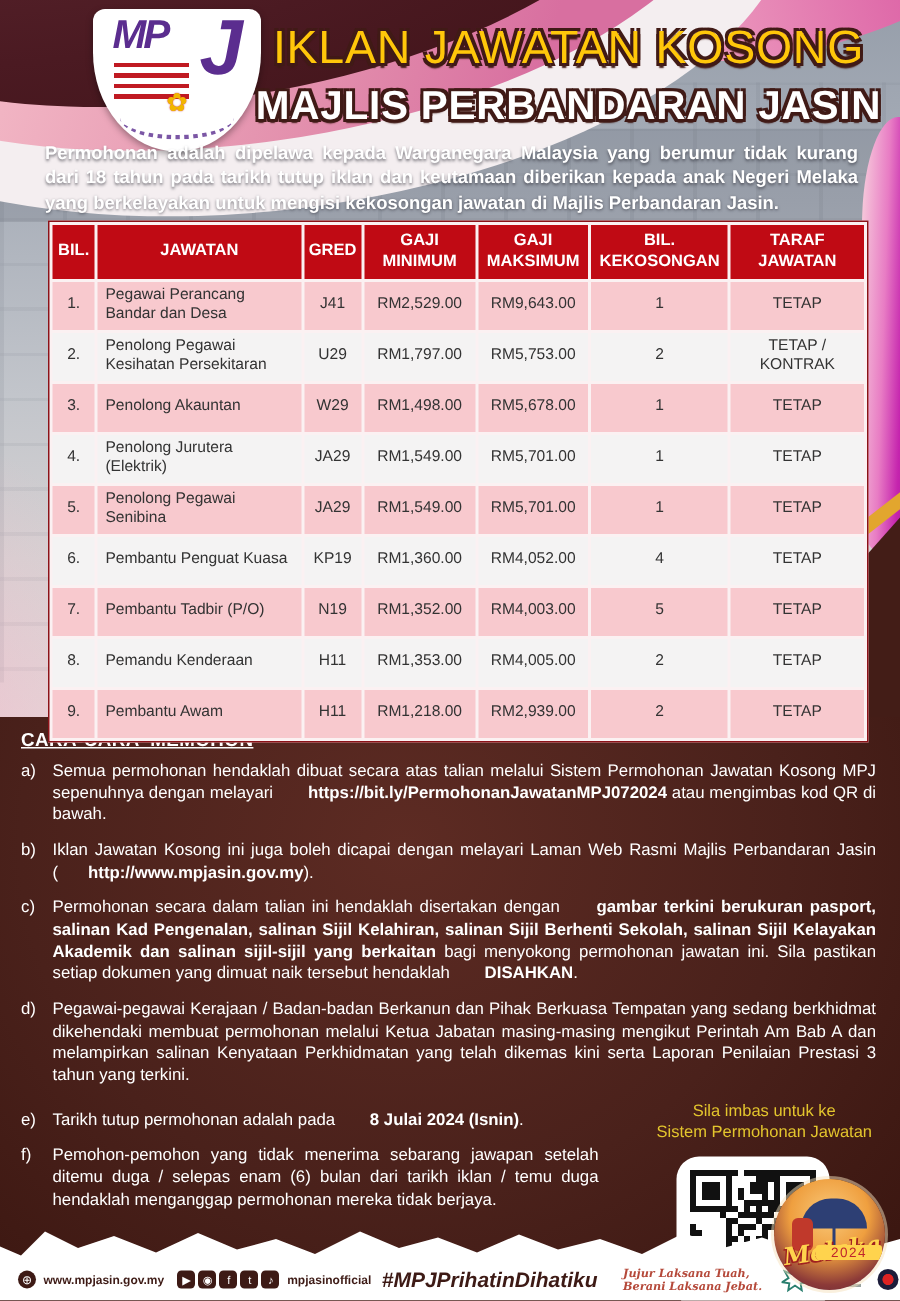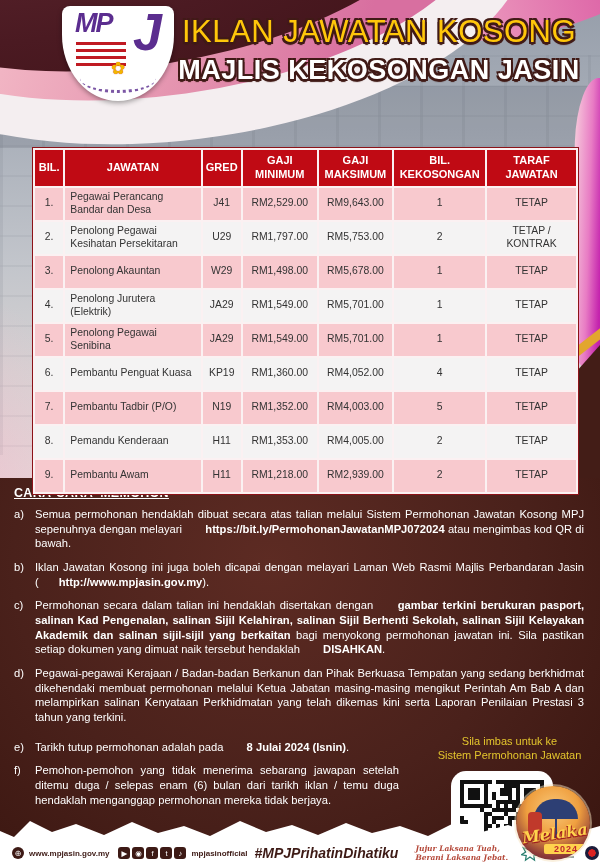--- a/index.html
+++ b/index.html
@@ -112,21 +112,21 @@
   .mcircle{position:absolute;right:4px;top:0;width:74px;height:74px;border-radius:50%;
       background:radial-gradient(circle at 50% 32%,#f9c97a 0%,#ef9f3f 42%,#8c3a38 75%,#5c2434 100%);
       box-shadow:0 0 0 2px rgba(245,225,190,.5);overflow:hidden;}
   .umbrella{position:absolute;left:18px;top:13px;width:44px;height:20px;border-radius:22px 22px 0 0;
       background:#2d3f74;}
   .upole{position:absolute;left:39px;top:30px;width:2px;height:22px;background:#2d3f74;}
   .trishaw{position:absolute;left:12px;top:26px;width:14px;height:22px;border-radius:4px;background:#c0392b;}
   .mscript{position:absolute;left:6px;top:38px;font-family:"DejaVu Serif",serif;font-style:italic;
       font-weight:700;font-size:16px;color:#ffd34d;transform:rotate(-8deg);
       text-shadow:1px 1px 0 #a02020,-1px 1px 0 #a02020;}
-  .myear{position:absolute;right:2px;top:58px;background:#ffd34d;color:#c0262d;font-weight:700;
+  .myear{position:absolute;right:2px;top:44px;background:#ffd34d;color:#c0262d;font-weight:400;
       font-size:9px;padding:0 10px;border-radius:2px;letter-spacing:1px;}
 </style>
 </head>
 <body>
 
 <div class="hero">
   <div class="building"></div>
   <div class="photo-dark"></div>
   <div class="ribbon-right"></div>
   <div class="sliver-pink-tr"></div>
@@ -142,23 +142,24 @@
       <span class="mp">MP</span>
       <span class="jletter">J</span>
       <span class="stripes"></span>
       <span class="flower">✿</span>
       <span class="arc"></span>
     </div>
   </div>
 
   <div class="titles">
     <div class="t1">IKLAN JAWATAN KOSONG</div>
-    <div class="t2">MAJLIS KEKOSONGAN JASIN</div>
+    <div class="t2">MAJLIS PERBANDARAN JASIN</div>
   </div>
 
+  <div class="intro">Permohonan adalah dipelawa kepada Warganegara Malaysia yang berumur tidak kurang dari 18 tahun pada tarikh tutup iklan dan keutamaan diberikan kepada anak Negeri Melaka yang berkelayakan untuk mengisi kekosongan jawatan di  Majlis Perbandaran Jasin.</div>
 </div>
 
 <table class="jobs-table">
   <colgroup>
     <col style="width:28px">
       <col style="width:134px">
       <col style="width:38px">
     <col style="width:73px">
       <col style="width:73px">
       <col style="width:90px">

